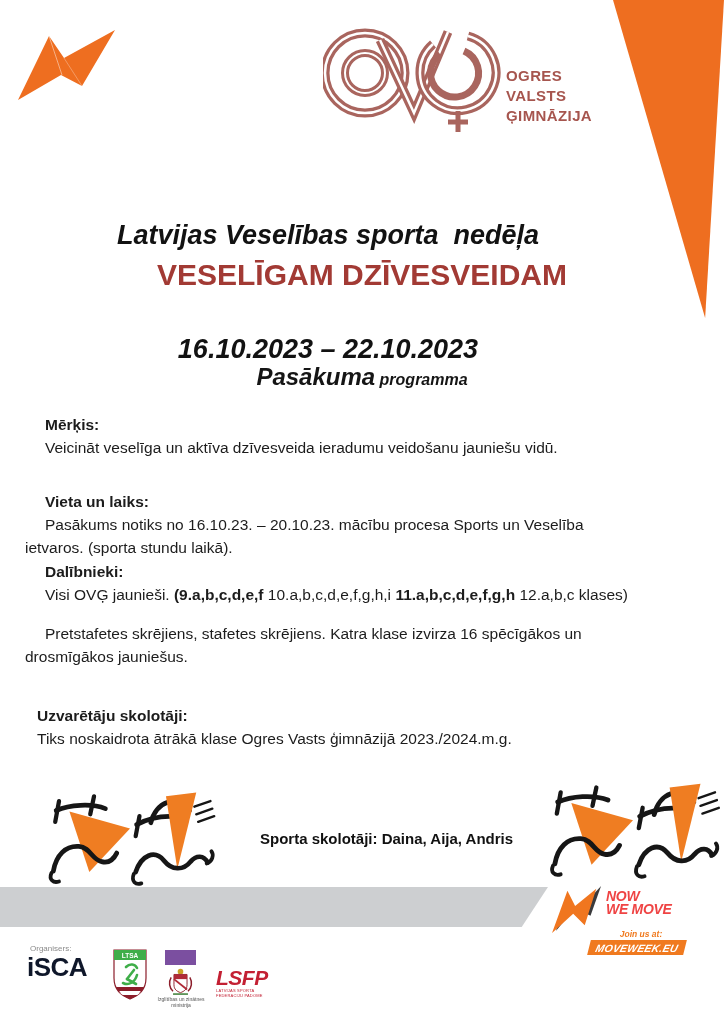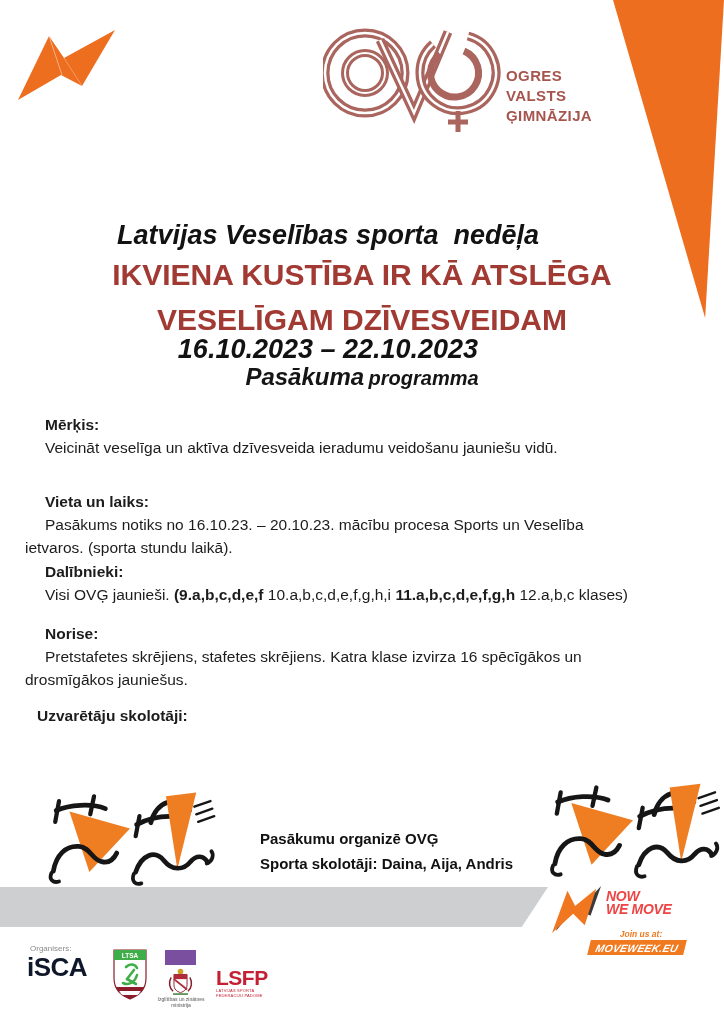--- a/index.html
+++ b/index.html
@@ -38,21 +38,21 @@
     font-weight:800;font-size:30px;line-height:45px;
     color:#A23A34;
   }
 
   
   .subtitle{
     left:0;top:363px;width:724px;text-align:center;
     font-style:italic;font-weight:700;color:#151515;
   }
   .subtitle .big{font-size:24px;}
-  .subtitle .small{font-size:20px;}
+  .subtitle .small{font-size:16px;}
 
   
   .sec{left:25px;width:660px;font-size:15.5px;line-height:23px;}
   .sec-label{font-weight:700;margin-left:20px;}
   .sec-line{margin-left:0;}
   .sec-line.indent{margin-left:20px;}
   .sec.tight .sec-label{margin-left:12px;}
   .sec.tight .sec-line.indent{margin-left:12px;}
   .b{font-weight:700;}
 
@@ -100,21 +100,21 @@
     color:#0f172a;letter-spacing:-.5px;
   }
   .ltsa{left:112px;top:948px;width:36px;height:52px;}
   .purple-rect{left:165px;top:950px;width:31px;height:15px;background:#7B4FA0;}
   .coa{left:164px;top:967px;width:33px;height:28px;}
   .ministry{
     left:143px;top:996px;width:76px;text-align:center;
     font-size:5px;line-height:6px;color:#555;
   }
   .lsfp{
-    left:216px;top:966px;font-weight:900;
+    left:216px;top:966px;font-style:italic;font-weight:900;
     font-size:21px;color:#C32033;letter-spacing:-.5px;
   }
   .lsfp-sub{
     left:216px;top:988px;width:64px;
     font-size:4px;color:#C32033;letter-spacing:.2px;
   }
 </style>
 </head>
 <body>
 
@@ -171,21 +171,20 @@
   <div>VALSTS</div>
   <div>ĢIMNĀZIJA</div>
 </div>
 
 <div class="abs title">
   <div>Latvijas Veselības sporta  nedēļa</div>
   <div>16.10.2023 – 22.10.2023</div>
 </div>
 
 <div class="abs heading">
-  <div>IKVIENA KUSTĪBA IR KĀ ATSLĒGA</div>
   <div>VESELĪGAM DZĪVESVEIDAM</div>
 </div>
 
 <div class="abs subtitle">
   <span class="big">Pasākuma</span>
   <span class="small">programma</span>
 </div>
 
 <div class="abs sec" style="top:413px">
   <div class="sec-label">Mērķis:</div>
@@ -197,38 +196,37 @@
   <div class="sec-line indent">Pasākums notiks no 16.10.23. – 20.10.23. mācību procesa Sports un Veselība</div>
   <div class="sec-line">ietvaros. (sporta stundu laikā).</div>
 </div>
 
 <div class="abs sec" style="top:560px">
   <div class="sec-label">Dalībnieki:</div>
   <div class="sec-line indent"><span>Visi OVĢ jaunieši. </span><span class="b">(9.a,b,c,d,e,f</span><span> 10.a,b,c,d,e,f,g,h,i </span><span class="b">11.a,b,c,d,e,f,g,h</span><span> 12.a,b,c klases)</span></div>
 </div>
 
 <div class="abs sec" style="top:622px">
-  <div class="sec-label">Norise:</div>
   <div class="sec-line indent">Pretstafetes skrējiens, stafetes skrējiens. Katra klase izvirza 16 spēcīgākos un</div>
   <div class="sec-line">drosmīgākos jauniešus.</div>
 </div>
 
 <div class="abs sec tight" style="top:704px">
   <div class="sec-label">Uzvarētāju skolotāji:</div>
+  <div class="sec-line indent">Tiks noskaidrota ātrākā klase Ogres Vasts ģimnāzijā 2023./2024.m.g.</div>
 </div>
 
 <svg class="abs runners-left" viewBox="0 0 182 112">
     <use href="#runners"></use>
   </svg>
 <svg class="abs runners-right" viewBox="0 0 182 112">
     <use href="#runners"></use>
   </svg>
 
 <div class="abs organizer">
-  <div>Pasākumu organizē OVĢ</div>
   <div>Sporta skolotāji: Daina, Aija, Andris</div>
 </div>
 
 <div class="abs gray-band"></div>
 
 <svg class="abs nwm-arrow" viewBox="0 0 56 52">
   <polygon points="5,50 17,16 23,28" fill="#3A3A3C"></polygon>
   <polygon points="29,28 52,3 41,34" fill="#3A3A3C"></polygon>
   <polygon points="1,52 17,8 25,24 47,6 35,44 23,32" fill="#F0761F"></polygon>
 </svg>

